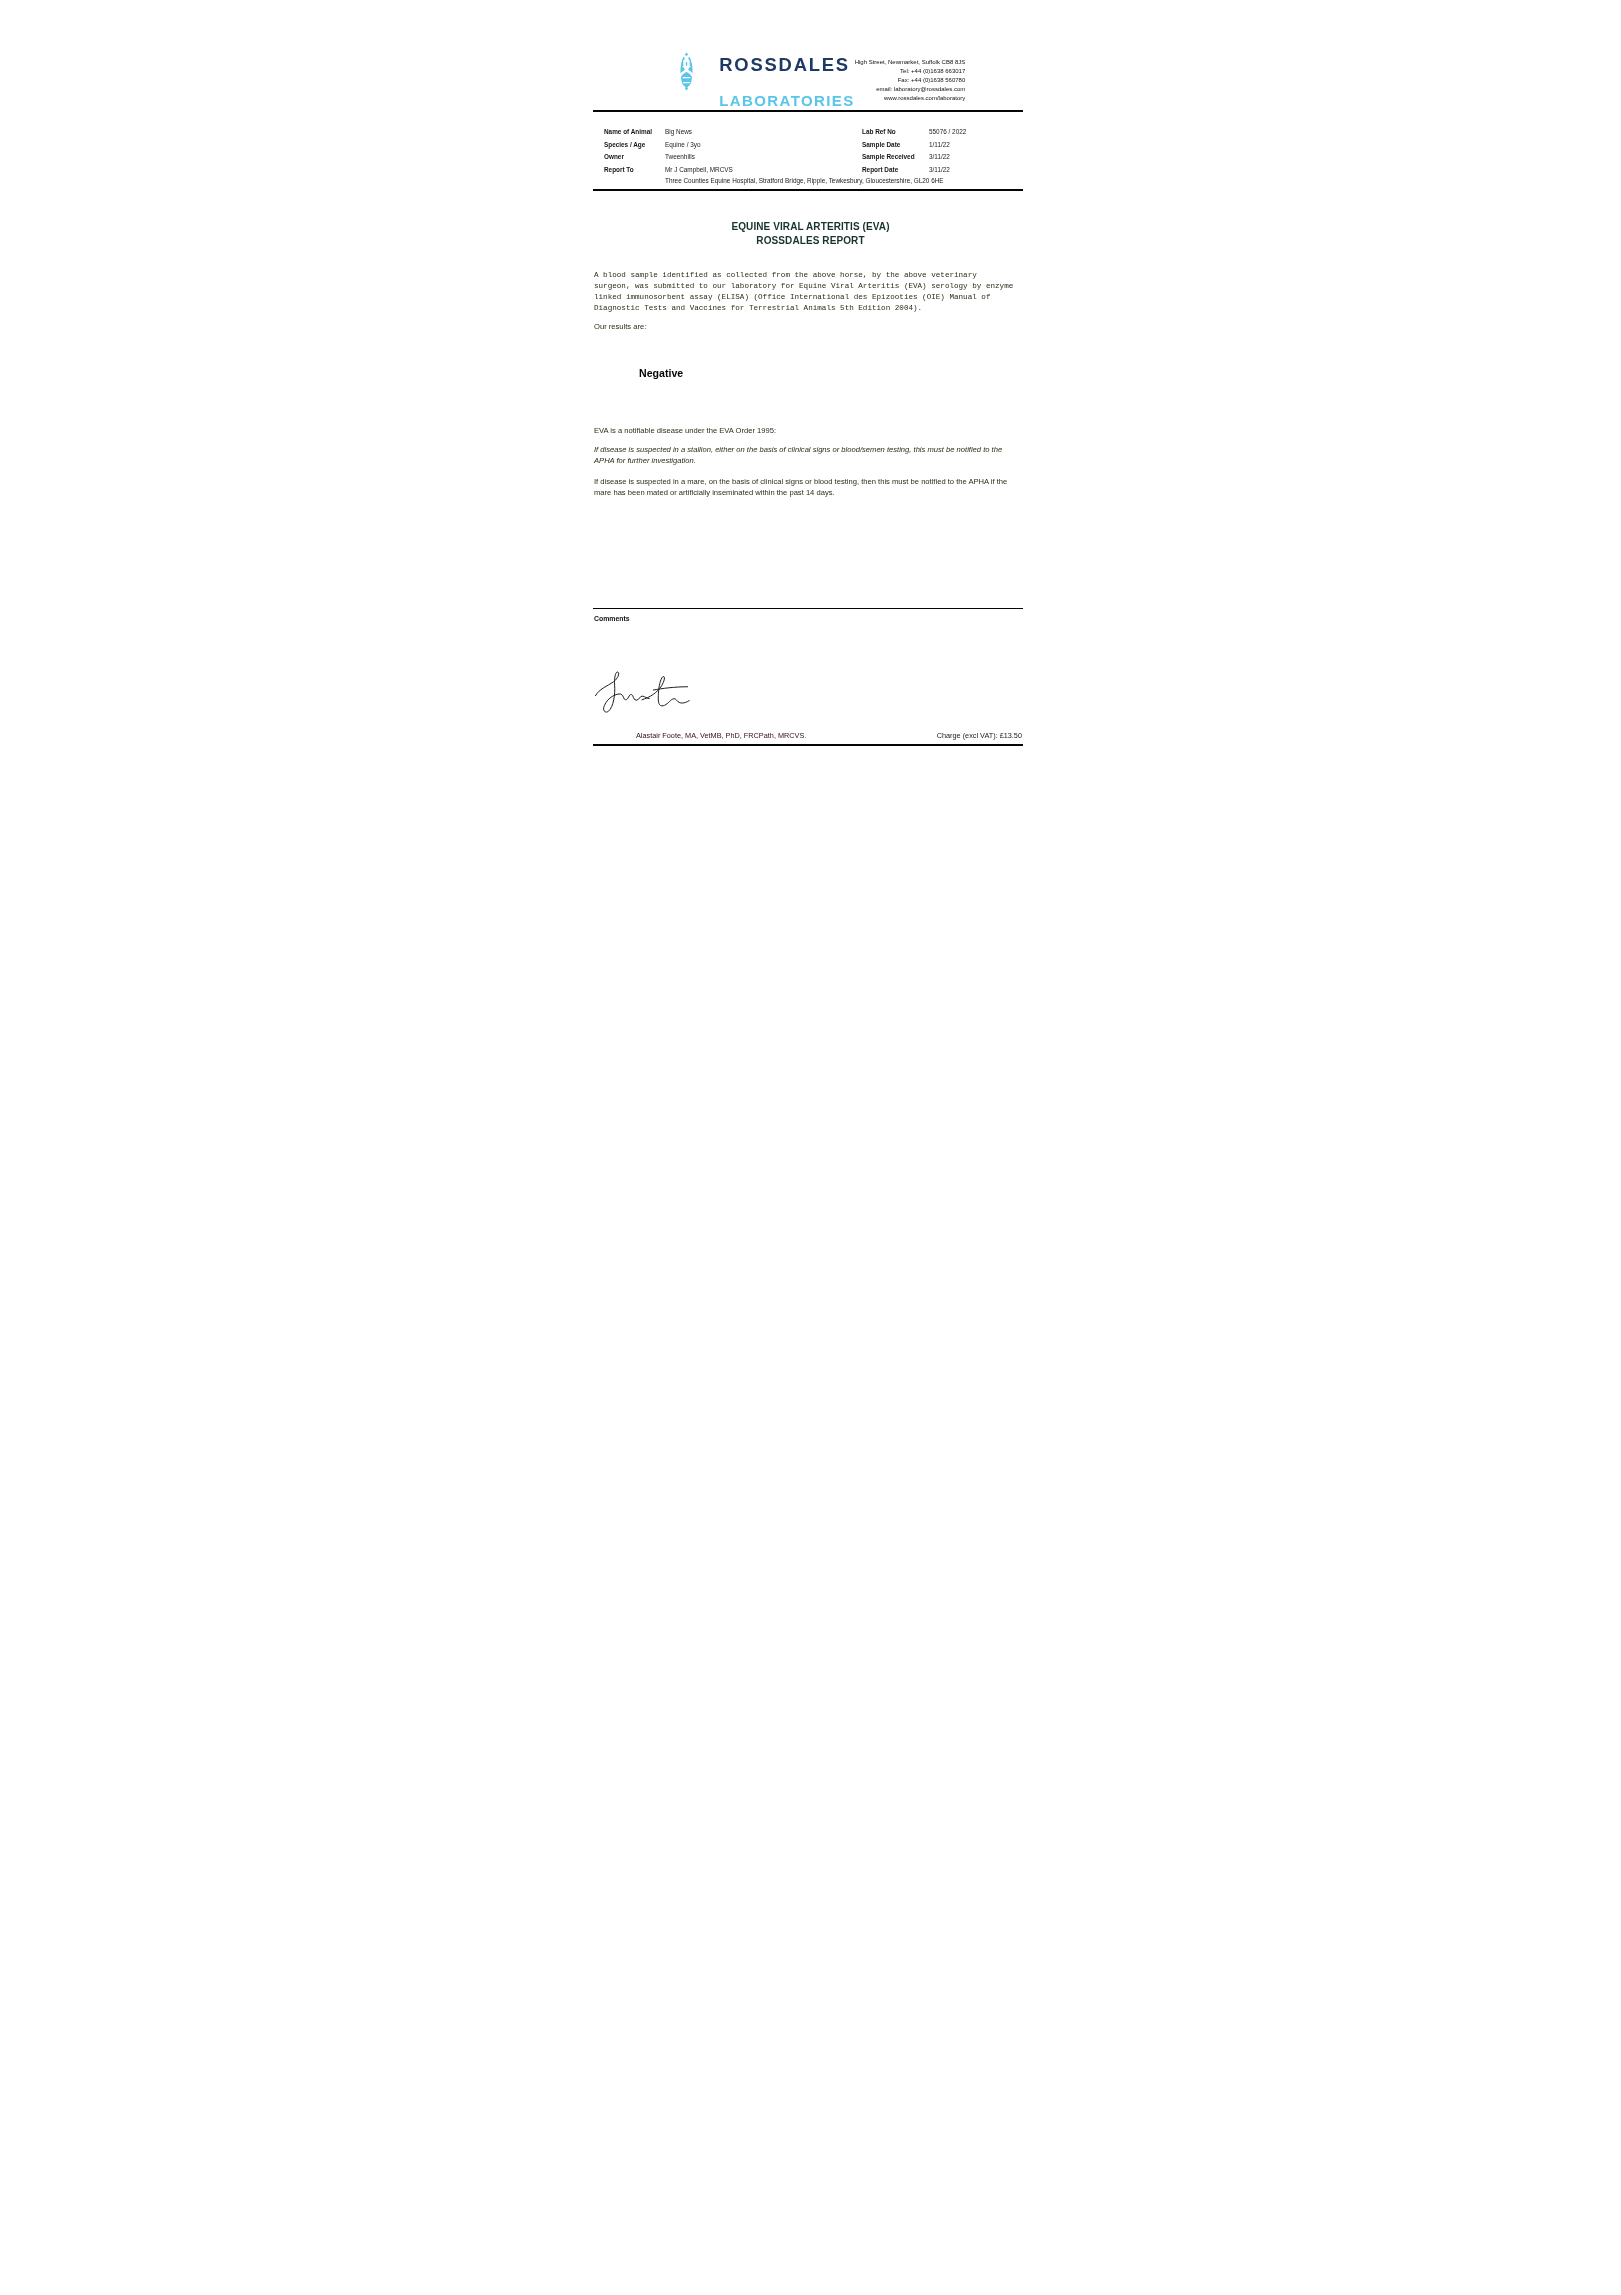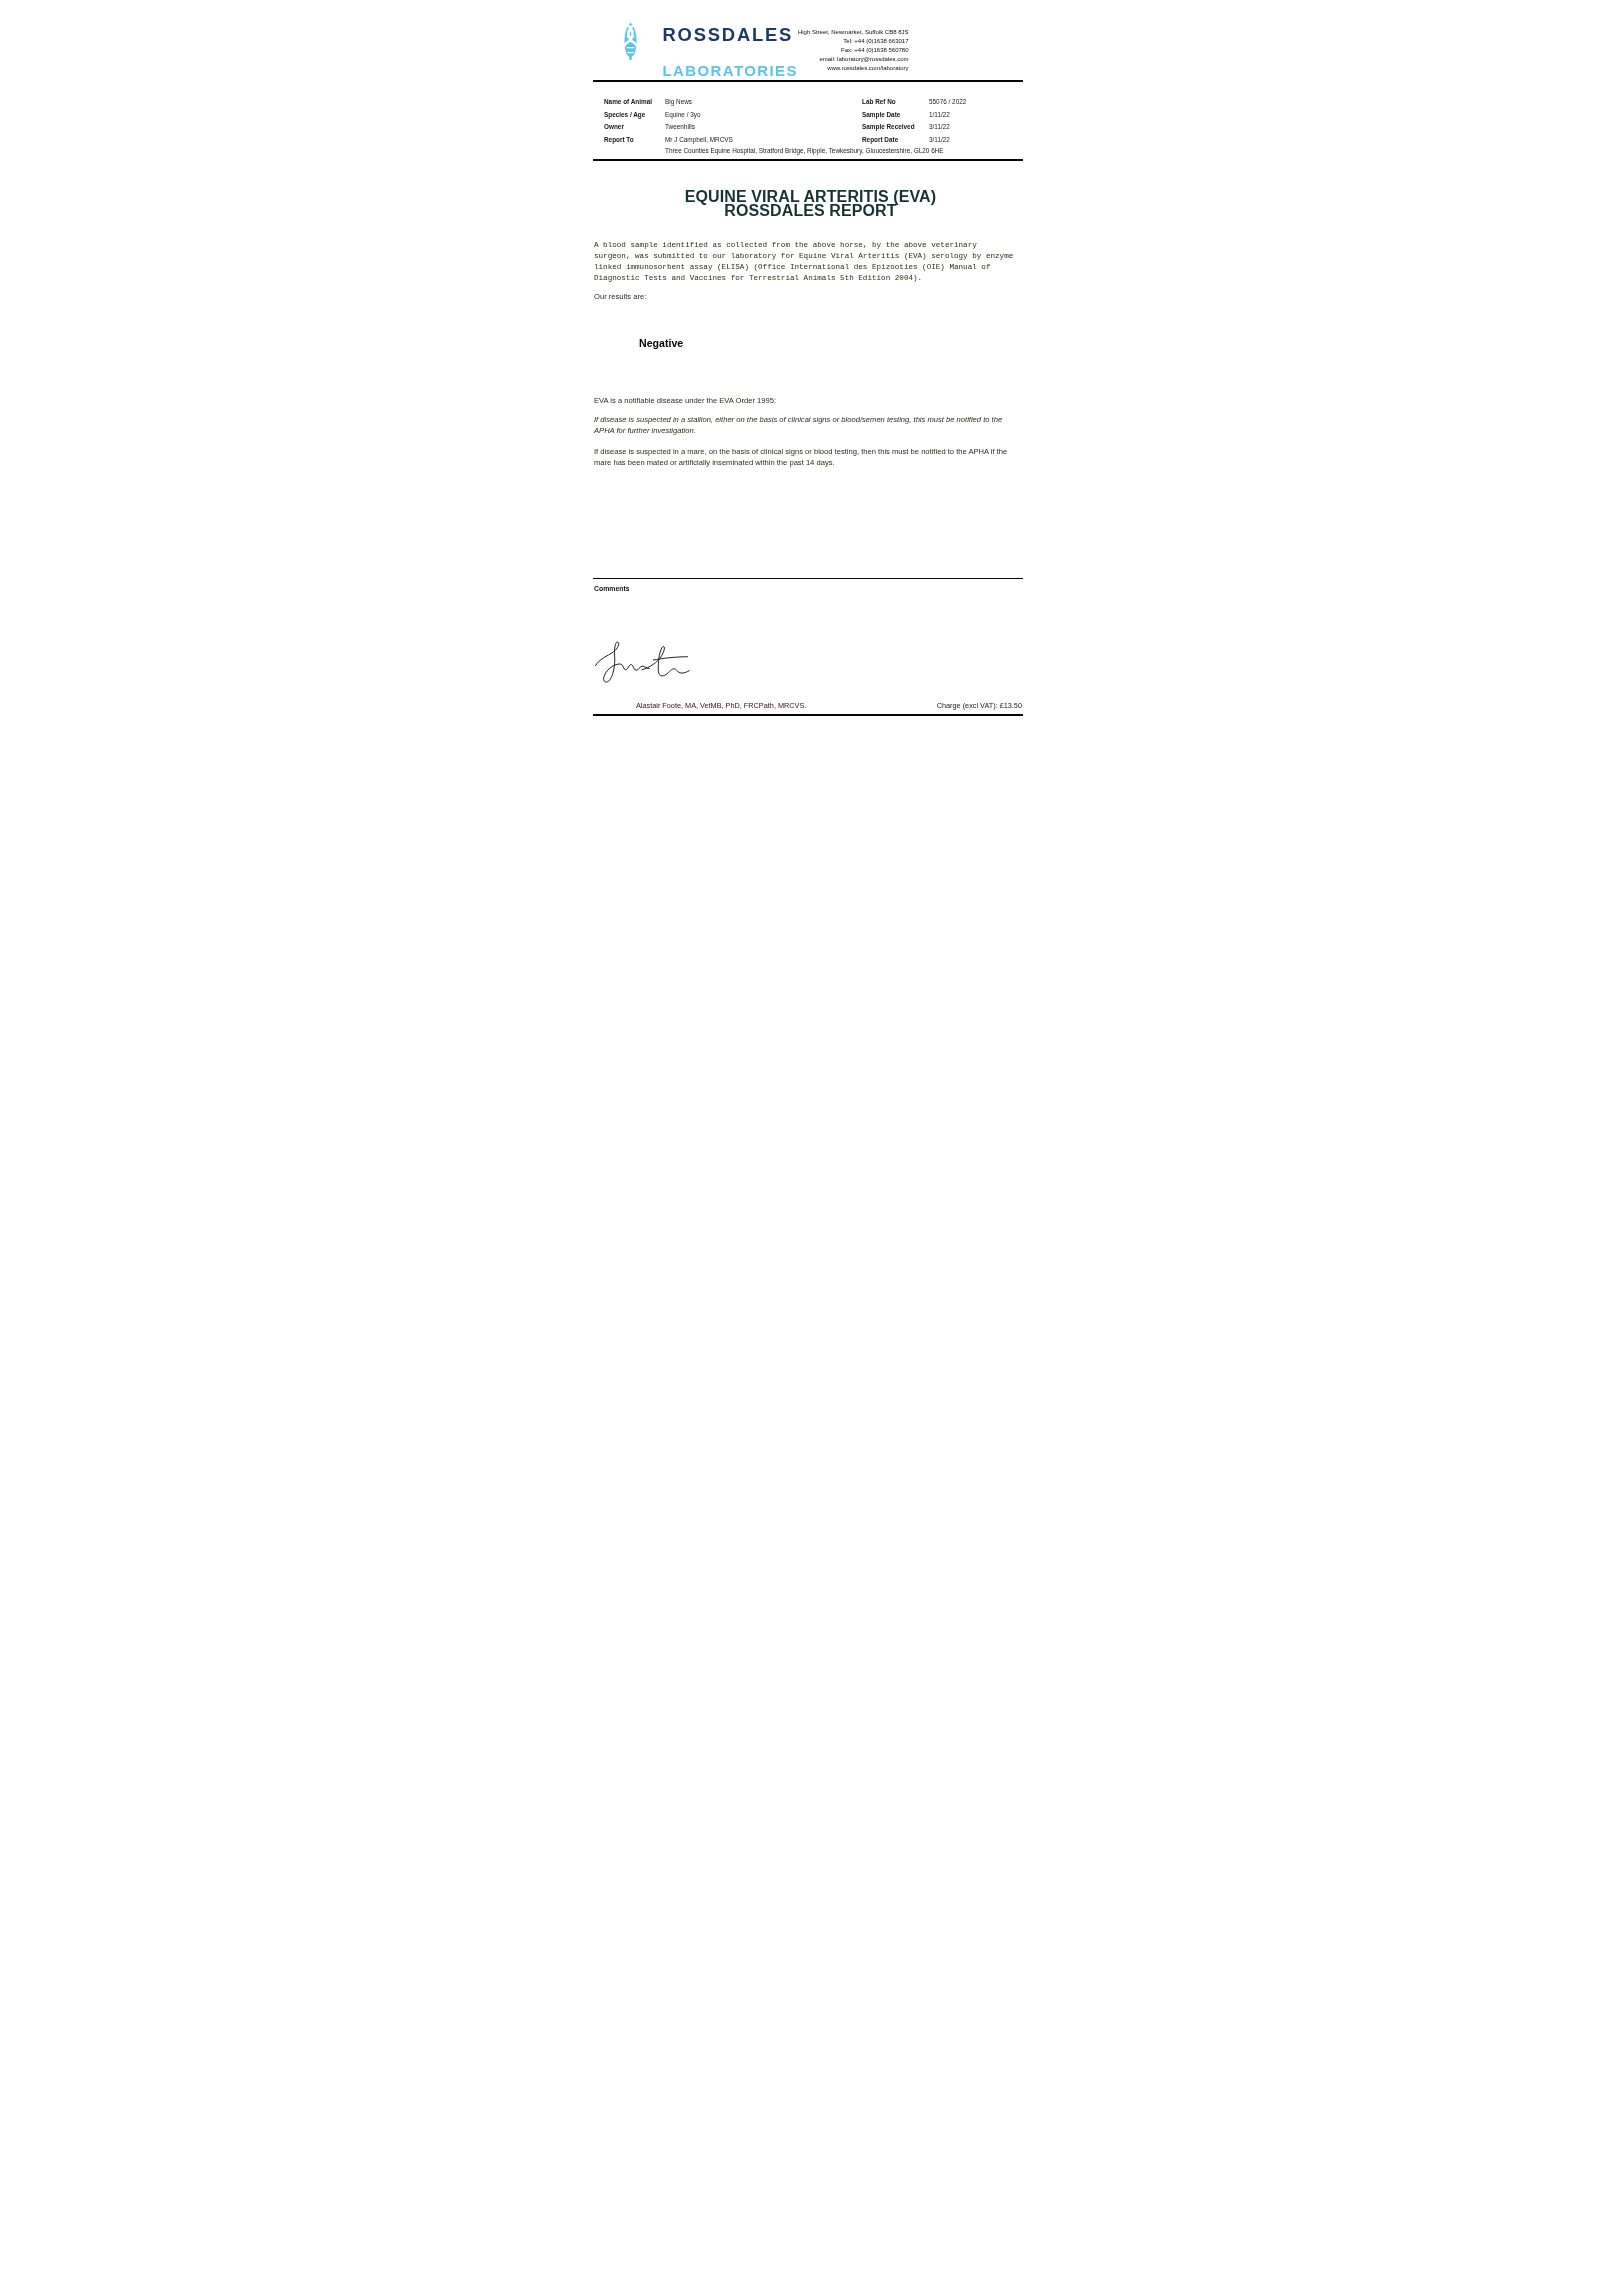--- a/index.html
+++ b/index.html
@@ -10,22 +10,22 @@
     --maroon:#330f1f;
     --ink:#161616;
     --rule:#050505;
   }
   *{margin:0;padding:0;box-sizing:border-box;}
   html,body{background:#ffffff;}
   body{font-family:"Liberation Sans","DejaVu Sans",sans-serif;color:var(--ink);}
   .page{width:505px;min-height:716px;margin:0 auto;background:#ffffff;position:relative;}
 
   
-  .header{display:flex;justify-content:flex-start;align-items:flex-start;
-          padding:22px 41px 0 36px;}
+  .header{display:flex;justify-content:center;align-items:flex-start;
+          padding:52px 41px 0 36px;}
   .brand{display:flex;align-items:flex-start;}
   .helix{width:39px;height:39px;flex:0 0 auto;margin-left:16.5px;}
   .wordmark{margin-left:13px;padding-top:3.7px;line-height:1;}
   .wordmark .l1{font-size:18.4px;font-weight:700;letter-spacing:1.8px;color:var(--navy);}
   .wordmark .l2{font-size:15px;font-weight:700;letter-spacing:1.4px;color:var(--sky);margin-top:19px;}
   .address{margin-top:6px;text-align:right;font-size:6px;line-height:9px;color:#111;}
 
   
   .rule{height:1.8px;background:var(--rule);margin-left:35px;width:430px;border:0;}
   .rule-1{margin-top:1.8px;}
@@ -35,21 +35,21 @@
 
   
   .info{margin:14.7px 40px 0 46px;position:relative;}
   .info-grid{display:grid;grid-template-columns:61px 197px 67px auto;
              font-size:6.4px;line-height:12.4px;}
   .info-grid .lbl{font-weight:700;color:var(--ink);}
   .info-grid .val{color:#222;}
   .info-address{font-size:6.4px;line-height:9.2px;color:#222;margin-left:61px;margin-top:0;}
 
   
-  .title{margin-top:29px;text-align:center;font-size:16px;line-height:14.2px;
+  .title{margin-top:29px;text-align:center;font-size:10px;line-height:14.2px;
          font-weight:700;color:var(--title-teal);letter-spacing:0.1px;}
   .bodytext{margin-left:36px;width:421px;font-size:7.6px;line-height:11px;color:var(--body-olive);}
   .intro{margin-top:22px;font-family:Liberation Mono, monospace;}
   .results-intro{margin-top:7px;}
   .result{margin-top:35px;margin-left:81px;font-size:10.6px;font-weight:700;color:#050505;}
   .notifiable{margin-top:46px;}
   .stallion{margin-top:8.3px;font-style:italic;}
   .mare{margin-top:9.2px;}
 
   

